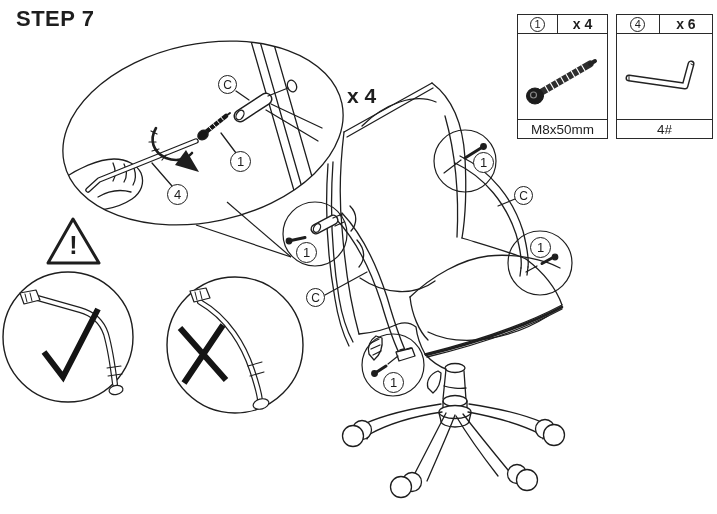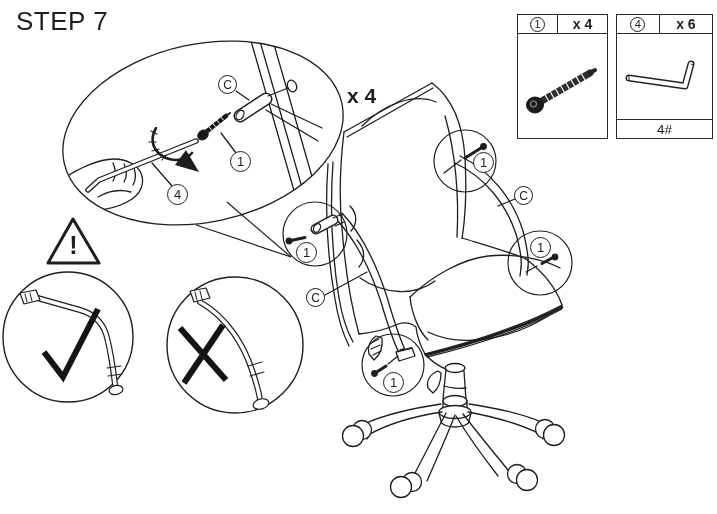--- a/index.html
+++ b/index.html
@@ -3,21 +3,21 @@
 <meta charset="utf-8">
 <style>
   html,body{margin:0;padding:0;background:#fff;}
   #stage{
     position:relative;width:717px;height:514px;background:#ffffff;
     font-family:"Liberation Sans","DejaVu Sans",sans-serif;color:#1e1e1e;
     overflow:hidden;
   }
   #art{position:absolute;left:0;top:0;}
   .txt{position:absolute;white-space:nowrap;}
-  .step-title{left:16px;top:6px;font-size:26px;font-weight:400;letter-spacing:.5px;}
+  .step-title{left:16px;top:6px;font-size:22px;font-weight:700;letter-spacing:.5px;}
   .qty-big{left:347px;top:84px;font-size:21px;font-weight:700;}
   .clabel{
     position:absolute;box-sizing:border-box;border:1.4px solid #1e1e1e;border-radius:50%;
     background:#fff;display:flex;align-items:center;justify-content:center;
     font-size:13px;line-height:1;
   }
   .md{width:21px;height:21px;}
   .sm{width:19px;height:19px;font-size:12px;}
   .warn-mark{left:63px;top:230px;width:21px;height:30px;display:flex;align-items:center;justify-content:center;
     font-size:25px;font-weight:700;}
@@ -292,20 +292,21 @@
           <path d="M20,57 L70,28" stroke-width="7" stroke="#2e2e2e"></path>
           <g stroke="#ffffff" stroke-width="1.2">
             <path d="M25.3,50.2 L28.5,55.8 M30.5,47.2 L33.7,52.8 M35.7,44.2 L38.9,49.8 M40.9,41.2 L44.1,46.8 M46.1,38.2 L49.3,43.8 M51.3,35.2 L54.5,40.8 M56.5,32.2 L59.7,37.8 M61.7,29.2 L64.9,34.8"></path>
           </g>
           <path d="M70,28 L75,25" stroke-width="4"></path>
           <ellipse cx="15" cy="60" rx="8.5" ry="8" fill="#1c1c1c" stroke="#1c1c1c"></ellipse>
           <circle cx="13.5" cy="59" r="3" fill="none" stroke="#888" stroke-width="1.2"></circle>
         </g>
       </svg>
     </div>
+    <div class="lg-foot">M8x50mm</div>
   </div>
 
   <div class="legend-box" style="left:616px;top:14px;width:97px;height:125px;">
     <div class="lg-head">
       <div class="lg-id">
         <div class="lg-circ">4</div>
       </div>
       <div class="lg-qty">x 6</div>
     </div>
     <div class="lg-body">

